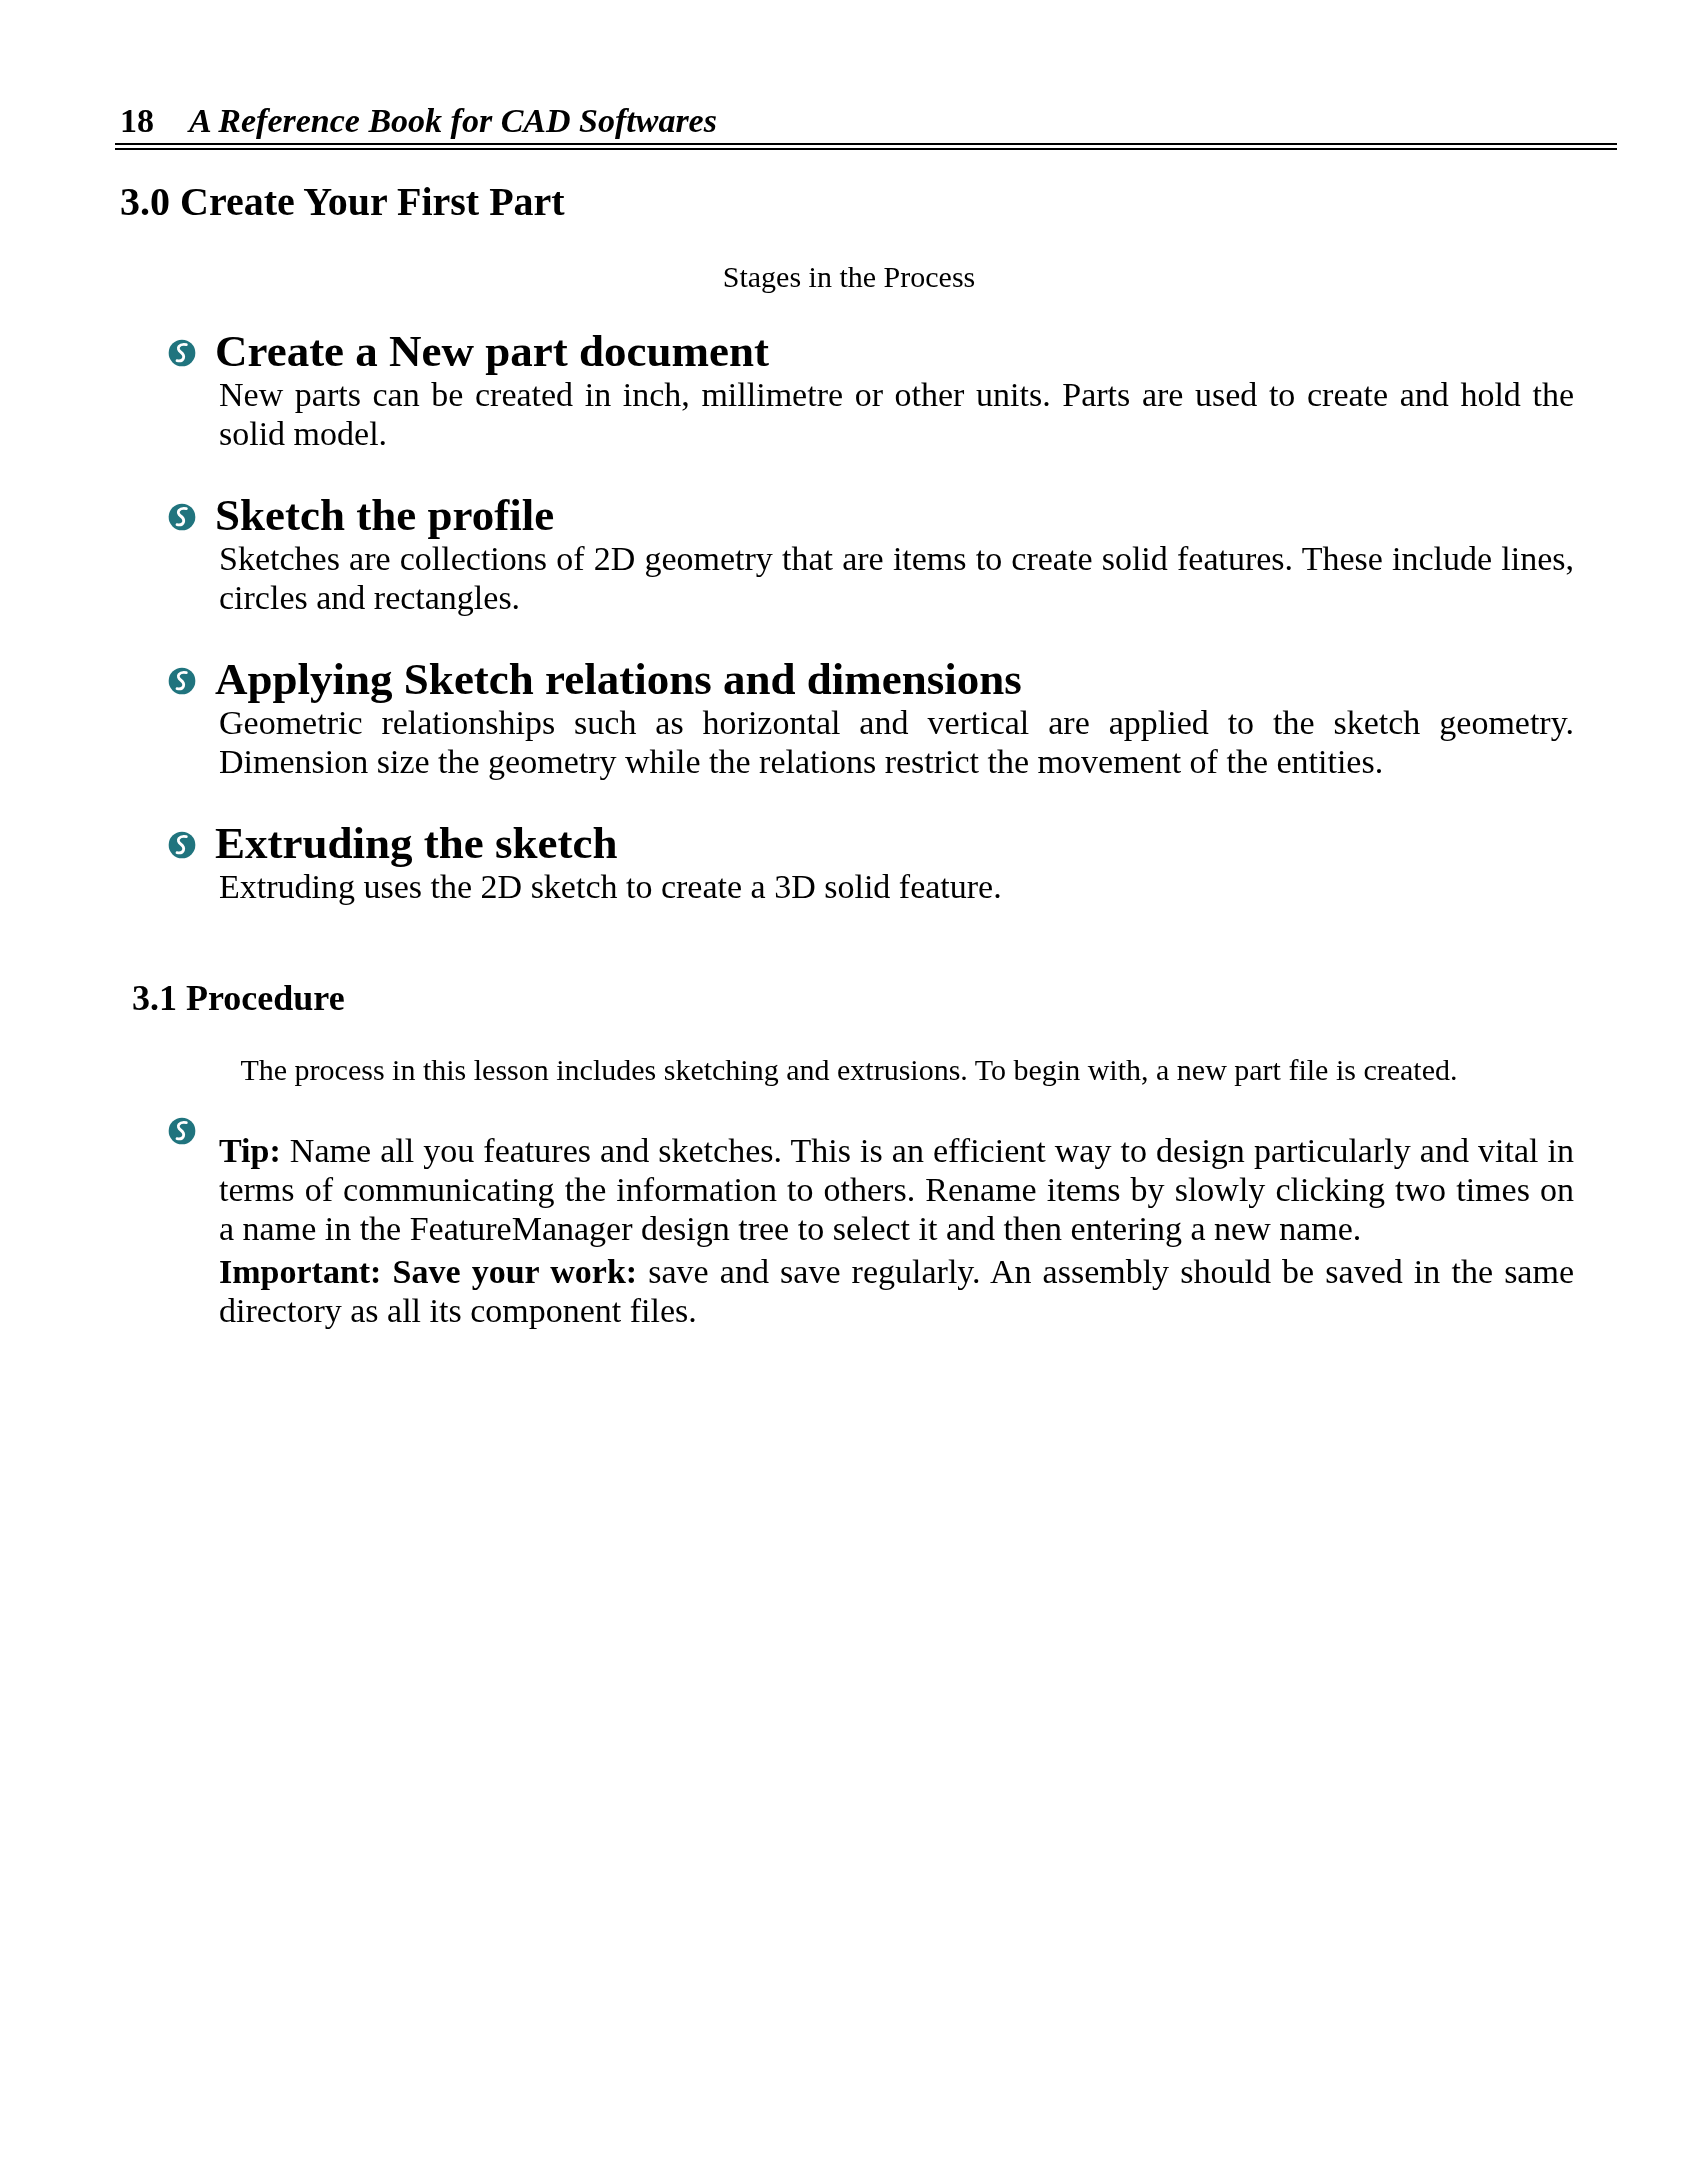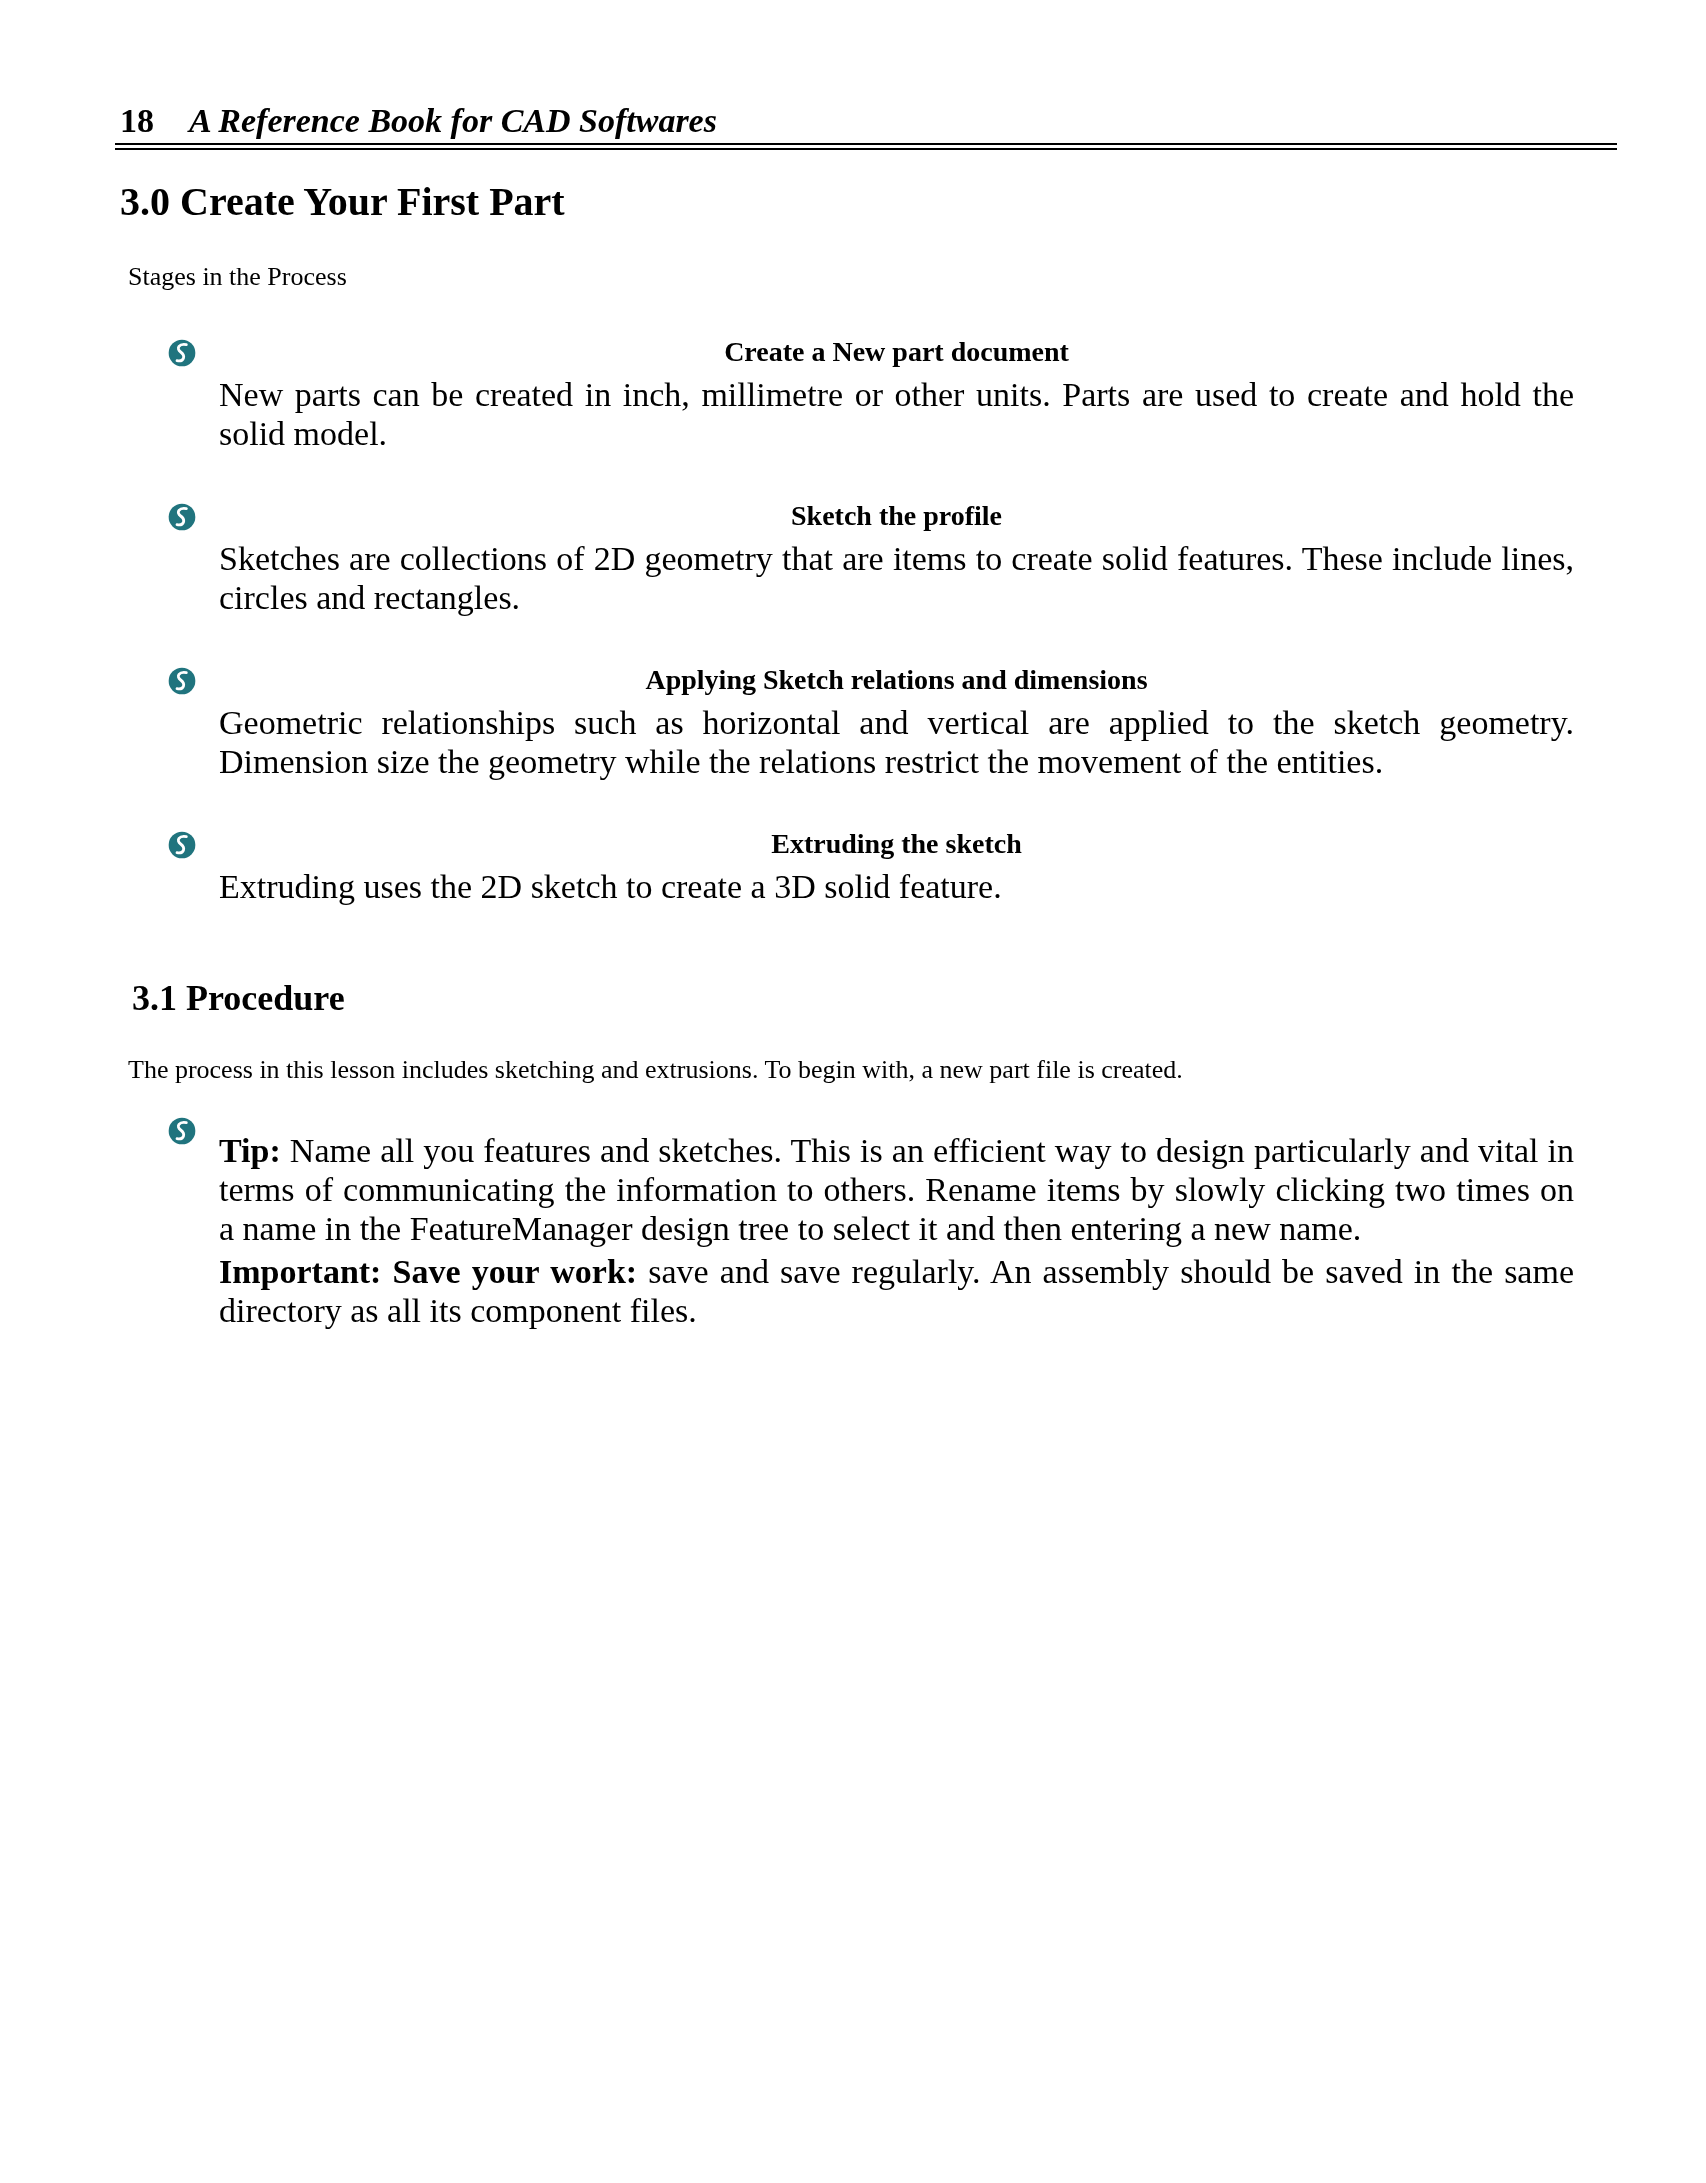--- a/index.html
+++ b/index.html
@@ -46,22 +46,23 @@
   }
   h2.sec {
     margin: 67px 0 0 12px;
     font-size: 36px;
     line-height: 43px;
     font-weight: bold;
   }
   
   .lead, .para {
     margin: 8px;
-    font-size: 26px;
+    font-size: 30px;
     line-height: 39px;
+    text-align: center;
   }
   .lead { margin-top: 31px; }
   .para { margin-top: 30px; }
   
   .stage-list { margin-top: 36px; }
   .stage-item {
     display: flex;
     align-items: flex-start;
     margin-bottom: 39px;
   }
@@ -70,24 +71,23 @@
     flex: 0 0 28px;
     width: 28px;
     height: 28px;
     margin-left: 48px;
     margin-right: 19px;
     margin-top: 6.7px;
   }
   .bullet svg { display: block; width: 28px; height: 28px; }
   .stage-text { flex: 1 1 auto; }
   .stage-title {
-    font-size: 28px;
+    font-size: 45px;
     line-height: 39px;
     font-weight: bold;
-    text-align: center;
   }
   .stage-body {
     margin: 4px;
     font-size: 34px;
     line-height: 39px;
     text-align: justify;
   }
   
   .tip { margin-top: 38px; }
   .tip .bullet { margin-top: -10px; }

